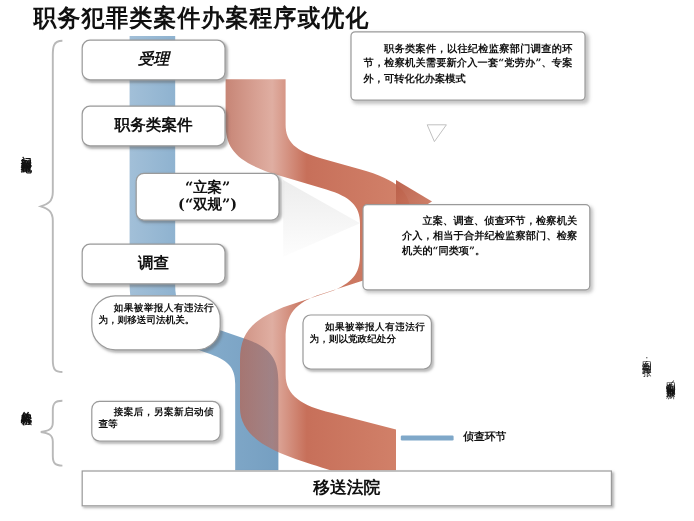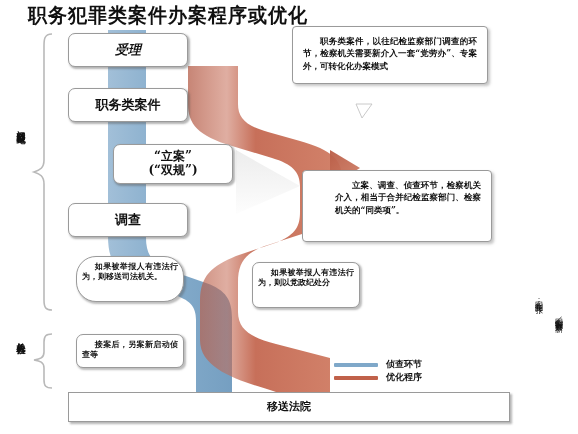--- a/index.html
+++ b/index.html
@@ -37,43 +37,43 @@
     color:#111;
     text-align:center;
     line-height:1.15;
   }
   .stage-box.s1{left:68px;top:33px;width:118px;height:32px;font-size:13px;font-style:italic;}
   .stage-box.s2{left:68px;top:88px;width:118px;height:32px;font-size:13px;}
   .stage-box.s3{left:68px;top:144px;width:118px;height:38px;font-size:12px;margin-left:45px;}
   .stage-box.s4{left:68px;top:203px;width:118px;height:32px;font-size:13px;}
   .stage-box.bottom{
     left:68px;top:392px;width:440px;height:28px;
-    border-radius:0;font-size:11px;
+    border-radius:0;font-size:14px;
   }
 
   
   .note-small{
     position:absolute;
     background:#ffffff;
     border:1px solid #9a9a9a;
     border-radius:7px;
     box-shadow:1.5px 1.5px 2px rgba(90,90,90,.4);
     font-family:"DejaVu Serif","Liberation Serif",serif;
     font-weight:bold;
     font-size:8px;
     line-height:1.25;
     color:#111;
     padding:4px 5px;
     box-sizing:border-box;
     text-indent:1.6em;
     text-align:justify;
   }
-  .note-small.n1{left:76px;top:256px;width:108px;height:46px;border-radius:20px;}
+  .note-small.n1{left:76px;top:246px;width:108px;height:46px;border-radius:20px;}
   .note-small.n2{left:252px;top:262px;width:108px;height:46px;}
-  .note-small.n3{left:76px;top:334px;width:108px;height:34px;}
+  .note-small.n3{left:76px;top:334px;width:108px;height:34px;font-family:Liberation Serif, serif;}
 
   
   .callout{
     position:absolute;
     background:#ffffff;
     border:1px solid #9a9a9a;
     border-radius:4px;
     box-shadow:2px 2px 3px rgba(90,90,90,.35);
     font-family:"DejaVu Serif","Liberation Serif",serif;
     font-weight:bold;
@@ -221,17 +221,13 @@
 <div class="side-label l2">检察机关</div>
 
 <div class="src-label r1">制图：张月生</div>
 <div class="src-label r2">新京报制图／师春雷</div>
 
 <div class="legend">
   <div class="legend-row">
     <span class="legend-swatch" style="background:#7fa8c9"></span>
     <span class="legend-text">侦查环节</span>
   </div>
-  <div class="legend-row">
-    <span class="legend-swatch" style="background:#c0614a"></span>
-    <span class="legend-text">优化程序</span>
-  </div>
 </div>
 
 </body></html>

